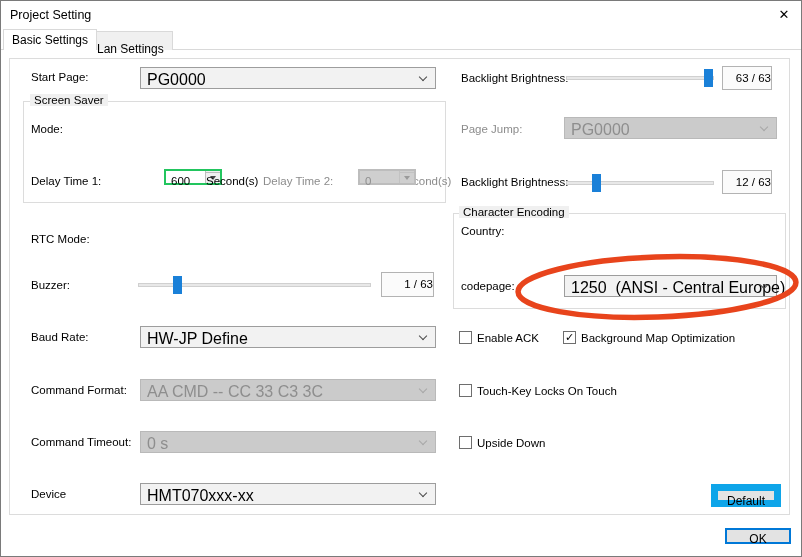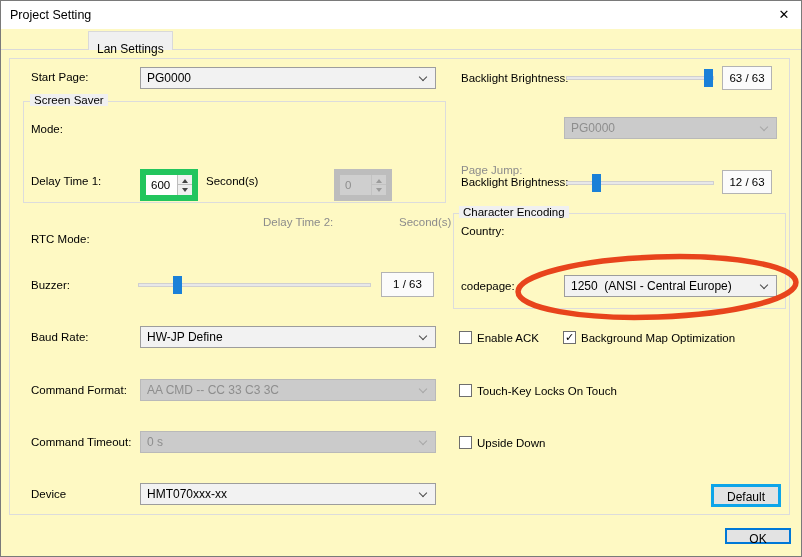--- a/index.html
+++ b/index.html
@@ -1,82 +1,83 @@
 <!DOCTYPE html>
 <html><head>
 <meta charset="utf-8">
 <style>
   html,body{margin:0;padding:0;background:#cfcfcf;}
   *{box-sizing:border-box;}
   #dlg{
-    position:relative;width:802px;height:557px;background:#fef9c3;
+    position:relative;width:802px;height:557px;background:#ffffff;
     border:1px solid #7a7a7a;overflow:hidden;
     font-family:"Liberation Sans",sans-serif;color:#000;
   }
   .abs{position:absolute;}
   
   #titlebar{left:0;top:0;width:800px;height:28px;background:#ffffff;}
   #title{left:9px;top:7px;font-size:12.5px;white-space:nowrap;}
   #closebtn{left:770px;top:4px;width:26px;height:20px;font-size:13px;line-height:20px;text-align:center;cursor:pointer;}
   
   .tabline{left:0;top:48px;width:800px;height:1px;background:#d9d9d9;}
   .tab{font-size:12px;white-space:nowrap;text-align:center;}
   #tab-basic{left:2px;top:28px;height:21px;line-height:21px;padding:0 8px;background:#fff;border:1px solid #d9d9d9;border-bottom:none;z-index:2;}
   #tab-lan{left:87px;top:30px;height:19px;line-height:19px;padding:8px 8px;background:#f0f0f0;border:1px solid #d9d9d9;border-bottom:none;}
   
   .frame{border:1px solid #dcdcdc;}
   #frame-main{left:8px;top:57px;width:781px;height:457px;}
   .grplbl{background:#f0f0f0;padding:0 4px;font-size:11.5px;white-space:nowrap;z-index:1;}
   
   .lbl{font-size:11.5px;white-space:nowrap;}
-  .lbl.dis{color:#8c8c8c;margin-top:41px;}
+  .lbl.dis{color:#8c8c8c;}
   
   .combo{height:22px;background:#f2f2f2;border:1px solid #9d9d9d;}
-  .combo .txt{position:absolute;left:6px;top:3px;font-size:12px;white-space:pre;}
+  .combo .txt{position:absolute;left:6px;top:3px;font-size:16px;white-space:pre;}
   .combo .chev{position:absolute;right:9px;top:6px;width:6px;height:6px;
     border-right:1.5px solid #4a4a4a;border-bottom:1.5px solid #4a4a4a;transform:rotate(45deg);}
   .combo.dis{background:#cbcbcb;border-color:#b9b9b9;}
   .combo.dis .txt{color:#8e8e8e;}
   .combo.dis .chev{border-color:#a7a7a7;}
   
   .track{height:4px;background:#e8e8e8;border:1px solid #d0d0d0;}
   .thumb{width:9px;height:18px;background:#1a80d8;}
-  .valbox{background:#fbfbfb;border:1px solid #b3b3b3;font-size:11.5px;text-align:center;line-height:22px;}
+  .valbox{background:#fbfbfb;border:1px solid #b3b3b3;font-size:11.5px;text-align:right;line-height:22px;}
   
-  .spin{height:32px;background:#fff;border:6px solid #22c55e;}
+  .spin{height:16px;background:#fff;border:2px solid #22c55e;margin-left:24px;}
   .spin .spin-txt{position:absolute;left:5px;top:4px;font-size:11.5px;}
   .spin-btn{position:absolute;right:0;width:15px;height:11px;background:#f0f0f0;border-left:1px solid #bdbdbd;
     display:flex;align-items:center;justify-content:center;}
   .spin-btn.up{top:0;}
   .spin-btn.dn{bottom:0;border-top:1px solid #bdbdbd;}
   .tri-up{width:0;height:0;border-left:3px solid transparent;border-right:3px solid transparent;border-bottom:4px solid #444;}
   .tri-dn{width:0;height:0;border-left:3px solid transparent;border-right:3px solid transparent;border-top:4px solid #444;}
   .spin.dis{background:#cfcfcf;border-color:#bdbdbd;}
   .spin.dis .spin-txt{color:#8e8e8e;}
   .spin.dis .spin-btn{background:#cfcfcf;border-color:#c2c2c2;}
   .spin.dis .tri-up{border-bottom-color:#9b9b9b;}
   .spin.dis .tri-dn{border-top-color:#9b9b9b;}
   
   .cb{width:13px;height:13px;background:#fff;border:1px solid #6e6e6e;font-size:11px;line-height:11px;text-align:center;}
   
-  .btn{background:#e3e3e3;border:3px solid #0ea5e9;font-size:12px;text-align:center;cursor:pointer;}
+  .btn{background:#e3e3e3;border:7px solid #0ea5e9;font-size:12px;text-align:center;cursor:pointer;}
   .btn.ok{border:2px solid #0078d7;}
   #ellipse-svg{left:0;top:0;pointer-events:none;z-index:50;}
 </style>
 </head>
 <body>
 
 <div id="dlg">
 
   <div class="abs" id="titlebar">
     <div class="abs" id="title">Project Setting</div>
     <div class="abs" id="closebtn">✕</div>
   </div>
 
   <div class="abs tabline"></div>
+  <div class="abs tab" id="tab-basic">Basic Settings</div>
   <div class="abs tab" id="tab-lan">Lan Settings</div>
 
   <div class="abs frame" id="frame-main"></div>
 
   <div class="abs lbl" style="left:30px;top:70px">Start Page:</div>
   <div class="abs combo" style="left:139px;top:66px;width:296px">
     <span class="txt">PG0000</span>
     <span class="chev"></span>
   </div>
 

